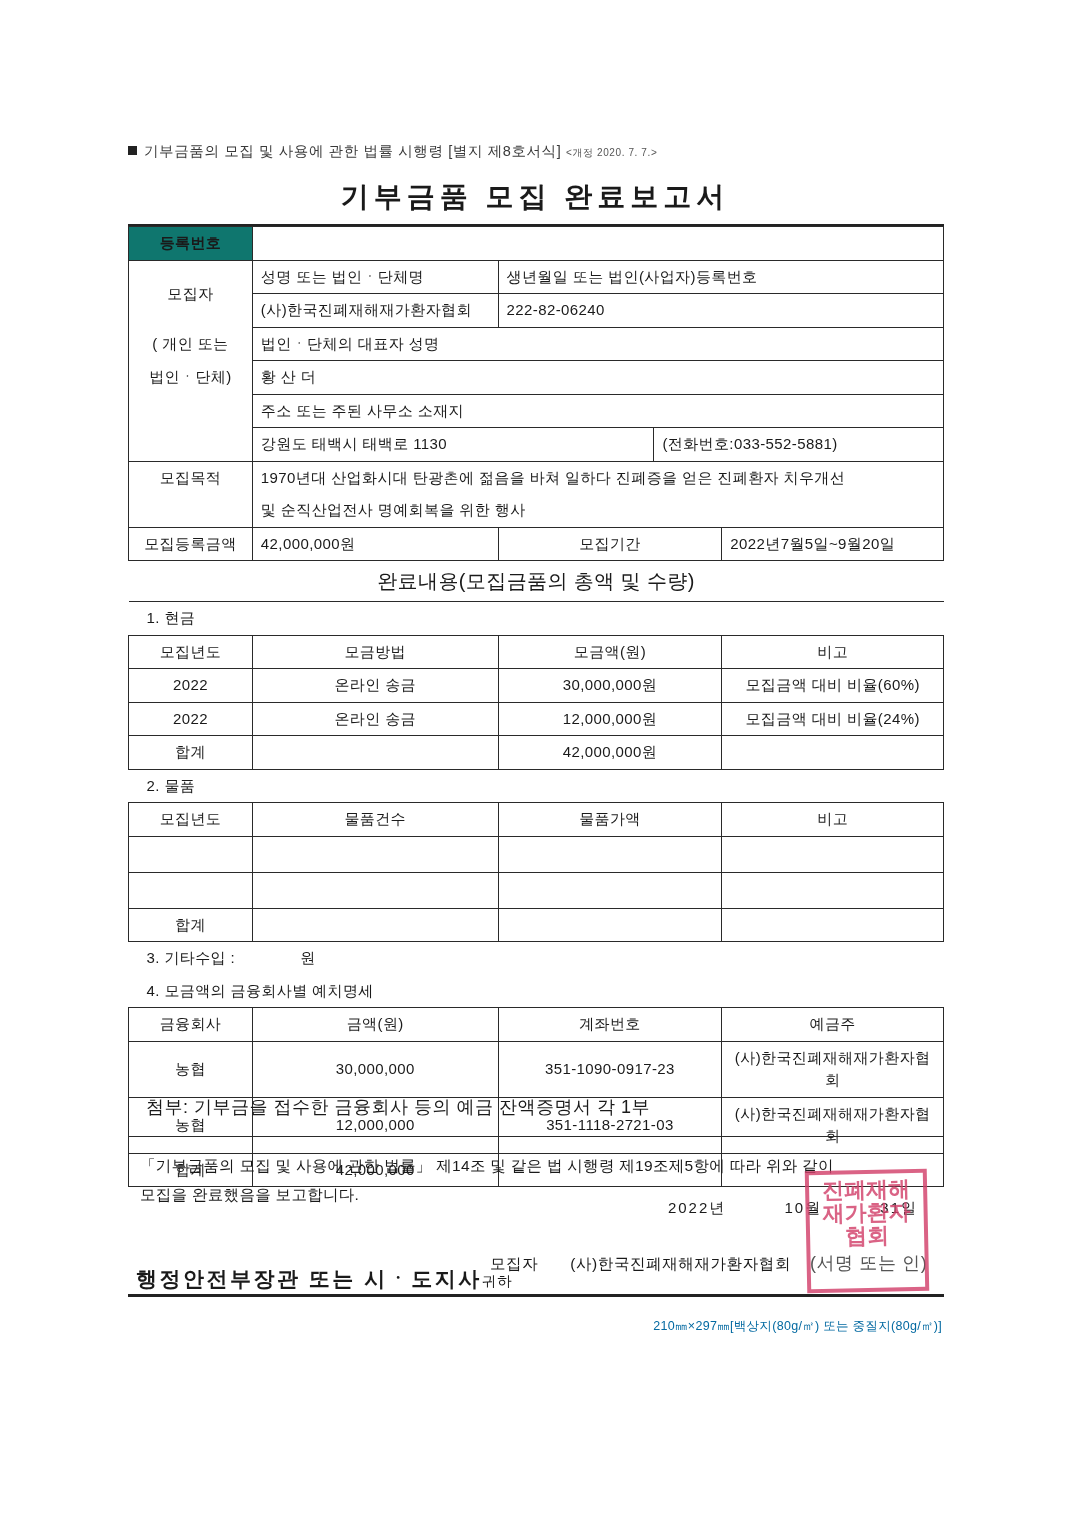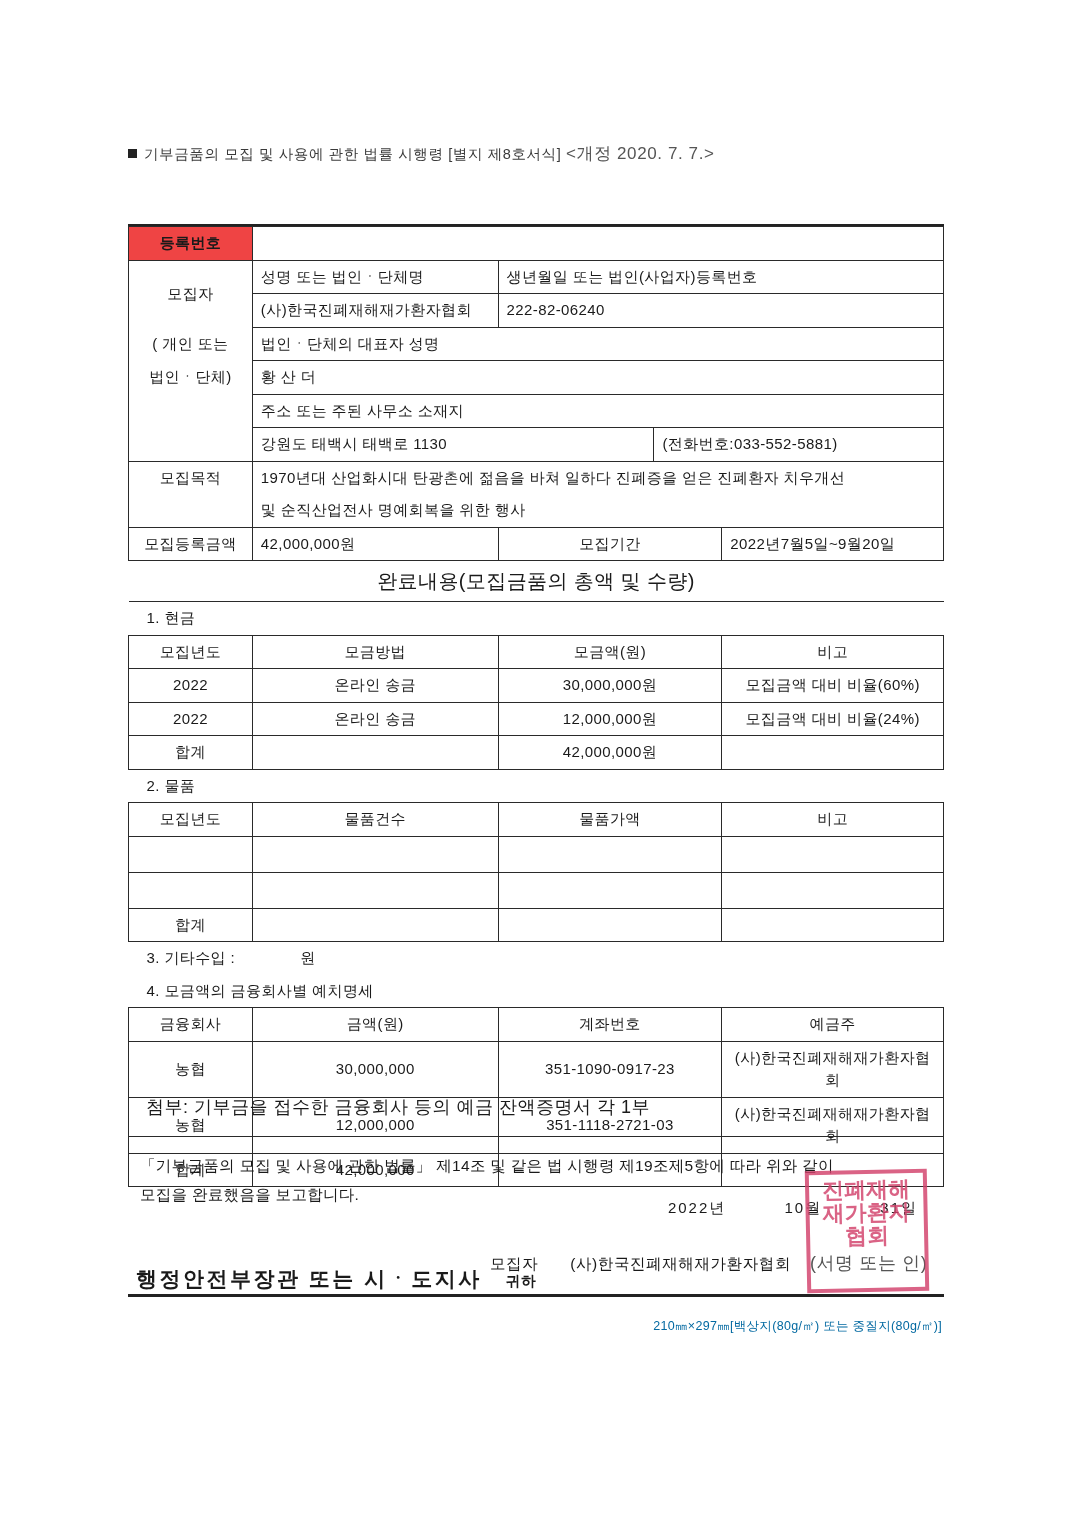--- a/index.html
+++ b/index.html
@@ -33,21 +33,21 @@
   }
   .formref .sq {
     display: inline-block;
     width: 9px; height: 9px;
     background: #222;
     margin-right: 7px;
     position: relative;
     top: -1px;
   }
   .formref .rev {
-    font-size: 17px;
+    font-size: 10px;
     color: #555;
   }
   .doc-title {
     position: absolute;
     left: 0; top: 178px;
     width: 1070px;
     text-align: center;
     font-size: 28px;
     font-weight: bold;
     letter-spacing: 5px;
@@ -70,21 +70,21 @@
   }
   .thickline-top {
     position: absolute;
     left: 128px;
     top: 224px;
     width: 816px;
     height: 3px;
     background: #222;
   }
   .lbl-grey {
-    background: #ef4444;
+    background: #0f766e;
     text-align: center;
     font-weight: bold;
     letter-spacing: 2px;
   }
   .ctr { text-align: center; }
   .vcell {
     text-align: center;
     line-height: 1.9;
     letter-spacing: 1px;
   }
@@ -156,23 +156,23 @@
   .addressee {
     position: absolute;
     left: 136px;
     top: 1265px;
     font-size: 21px;
     font-weight: bold;
     letter-spacing: 2.5px;
   }
   .addressee .to {
     font-size: 14.5px;
-    font-weight: bold;
+    font-weight: normal;
     letter-spacing: 1px;
-    margin-left: 24px;
+    margin-left: 0;
   }
   .thickline-bottom {
     position: absolute;
     left: 128px;
     top: 1294px;
     width: 816px;
     height: 3px;
     background: #222;
   }
   .papernote {
@@ -208,20 +208,21 @@
 </head>
 <body>
 
 <div class="page">
 
   <div class="formref">
     <span class="sq"></span><span>기부금품의 모집 및 사용에 관한 법률 시행령 [별지 제8호서식]</span>
     <span class="rev">&lt;개정 2020. 7. 7.&gt;</span>
   </div>
 
+  <div class="doc-title">기부금품 모집 완료보고서</div>
 
   <div class="thickline-top"></div>
 
   <table class="main">
     <colgroup>
       <col style="width:124px">
       <col style="width:246px">
       <col style="width:156px">
       <col style="width:68px">
       <col style="width:222px">

